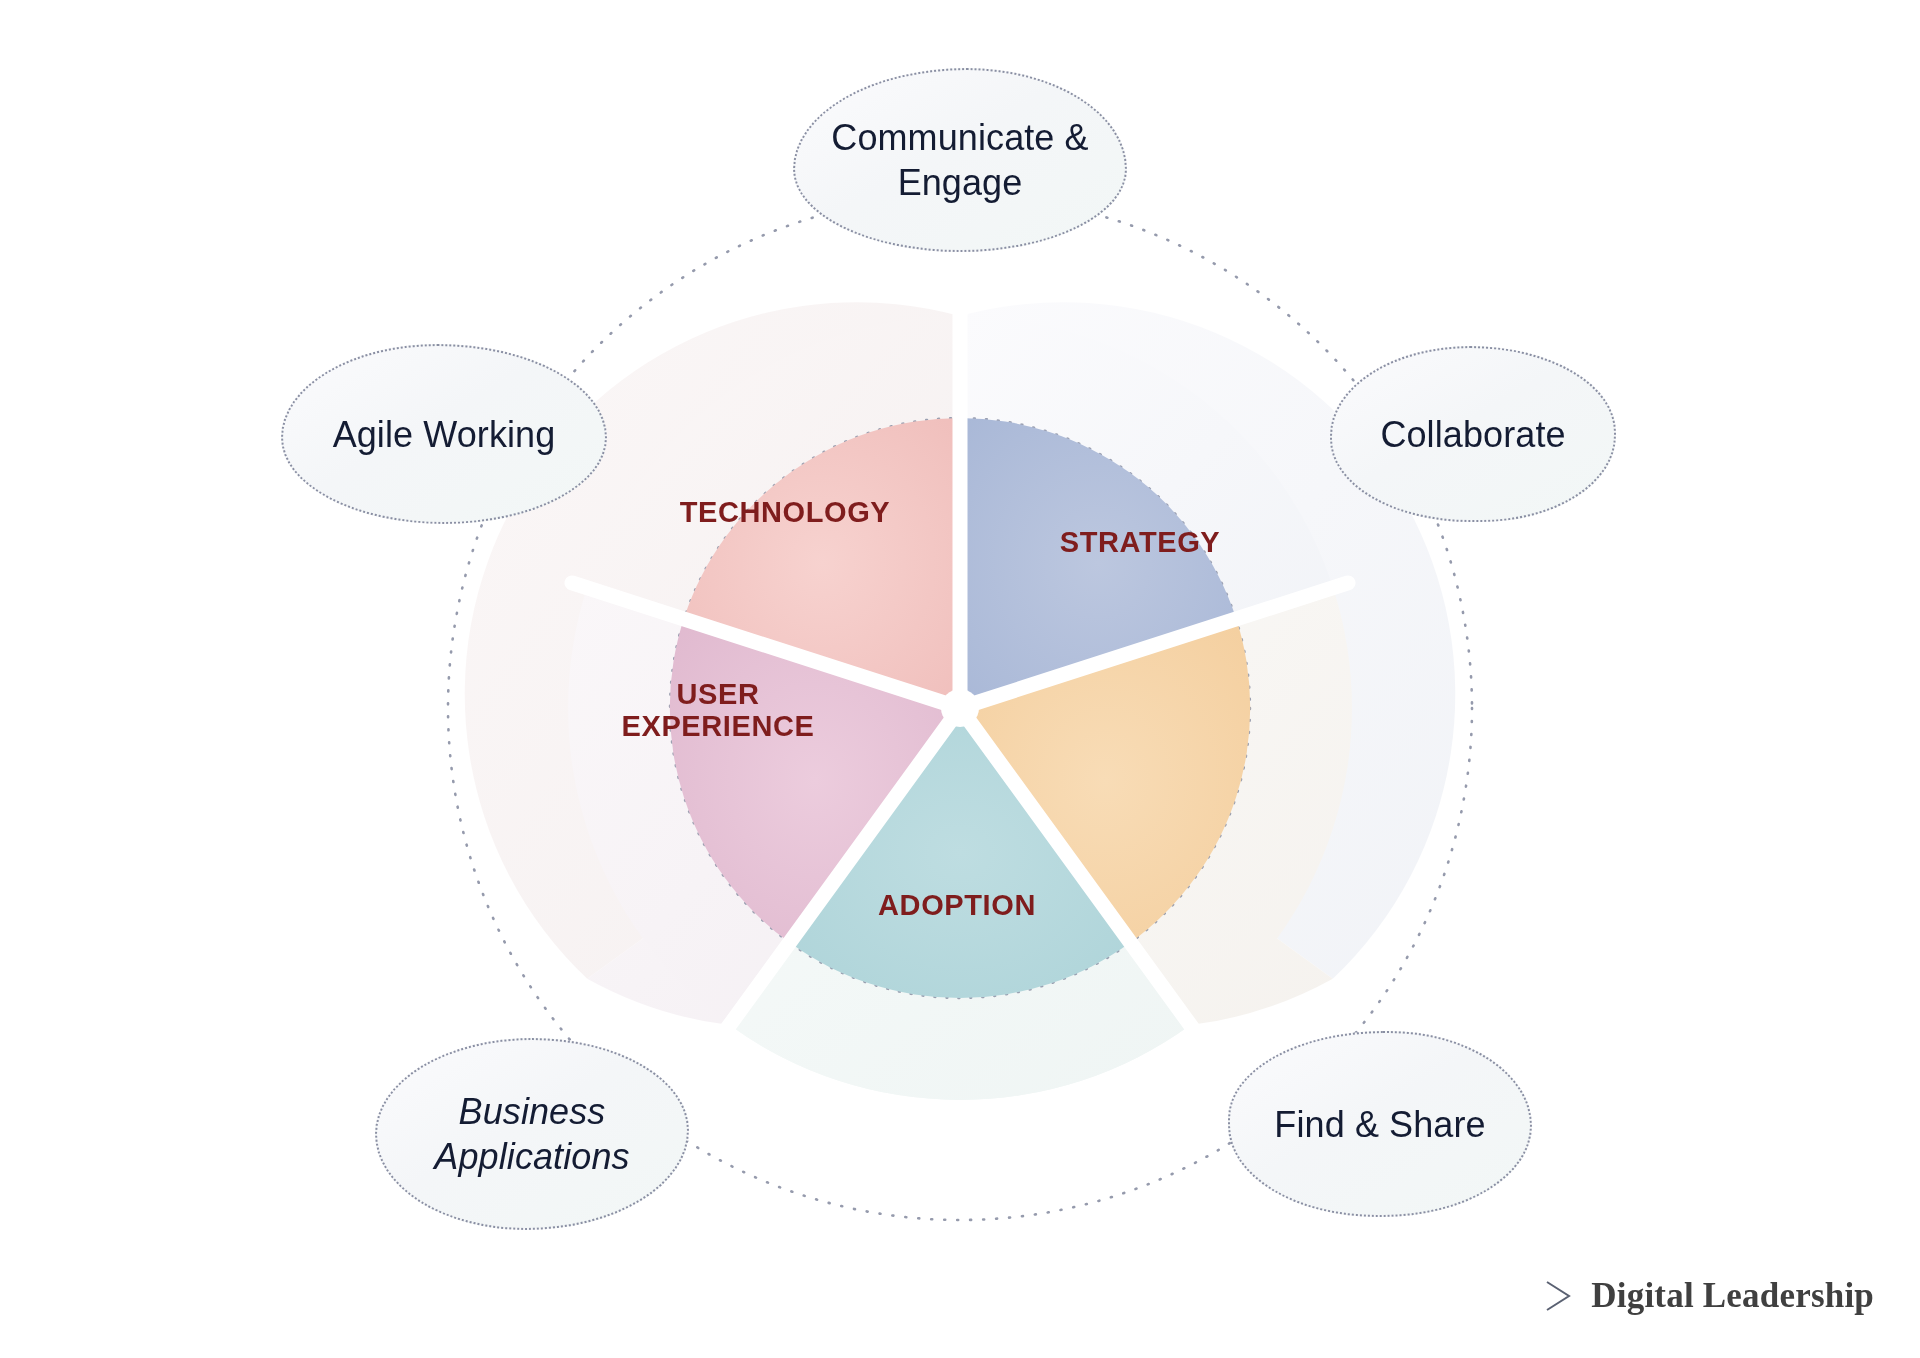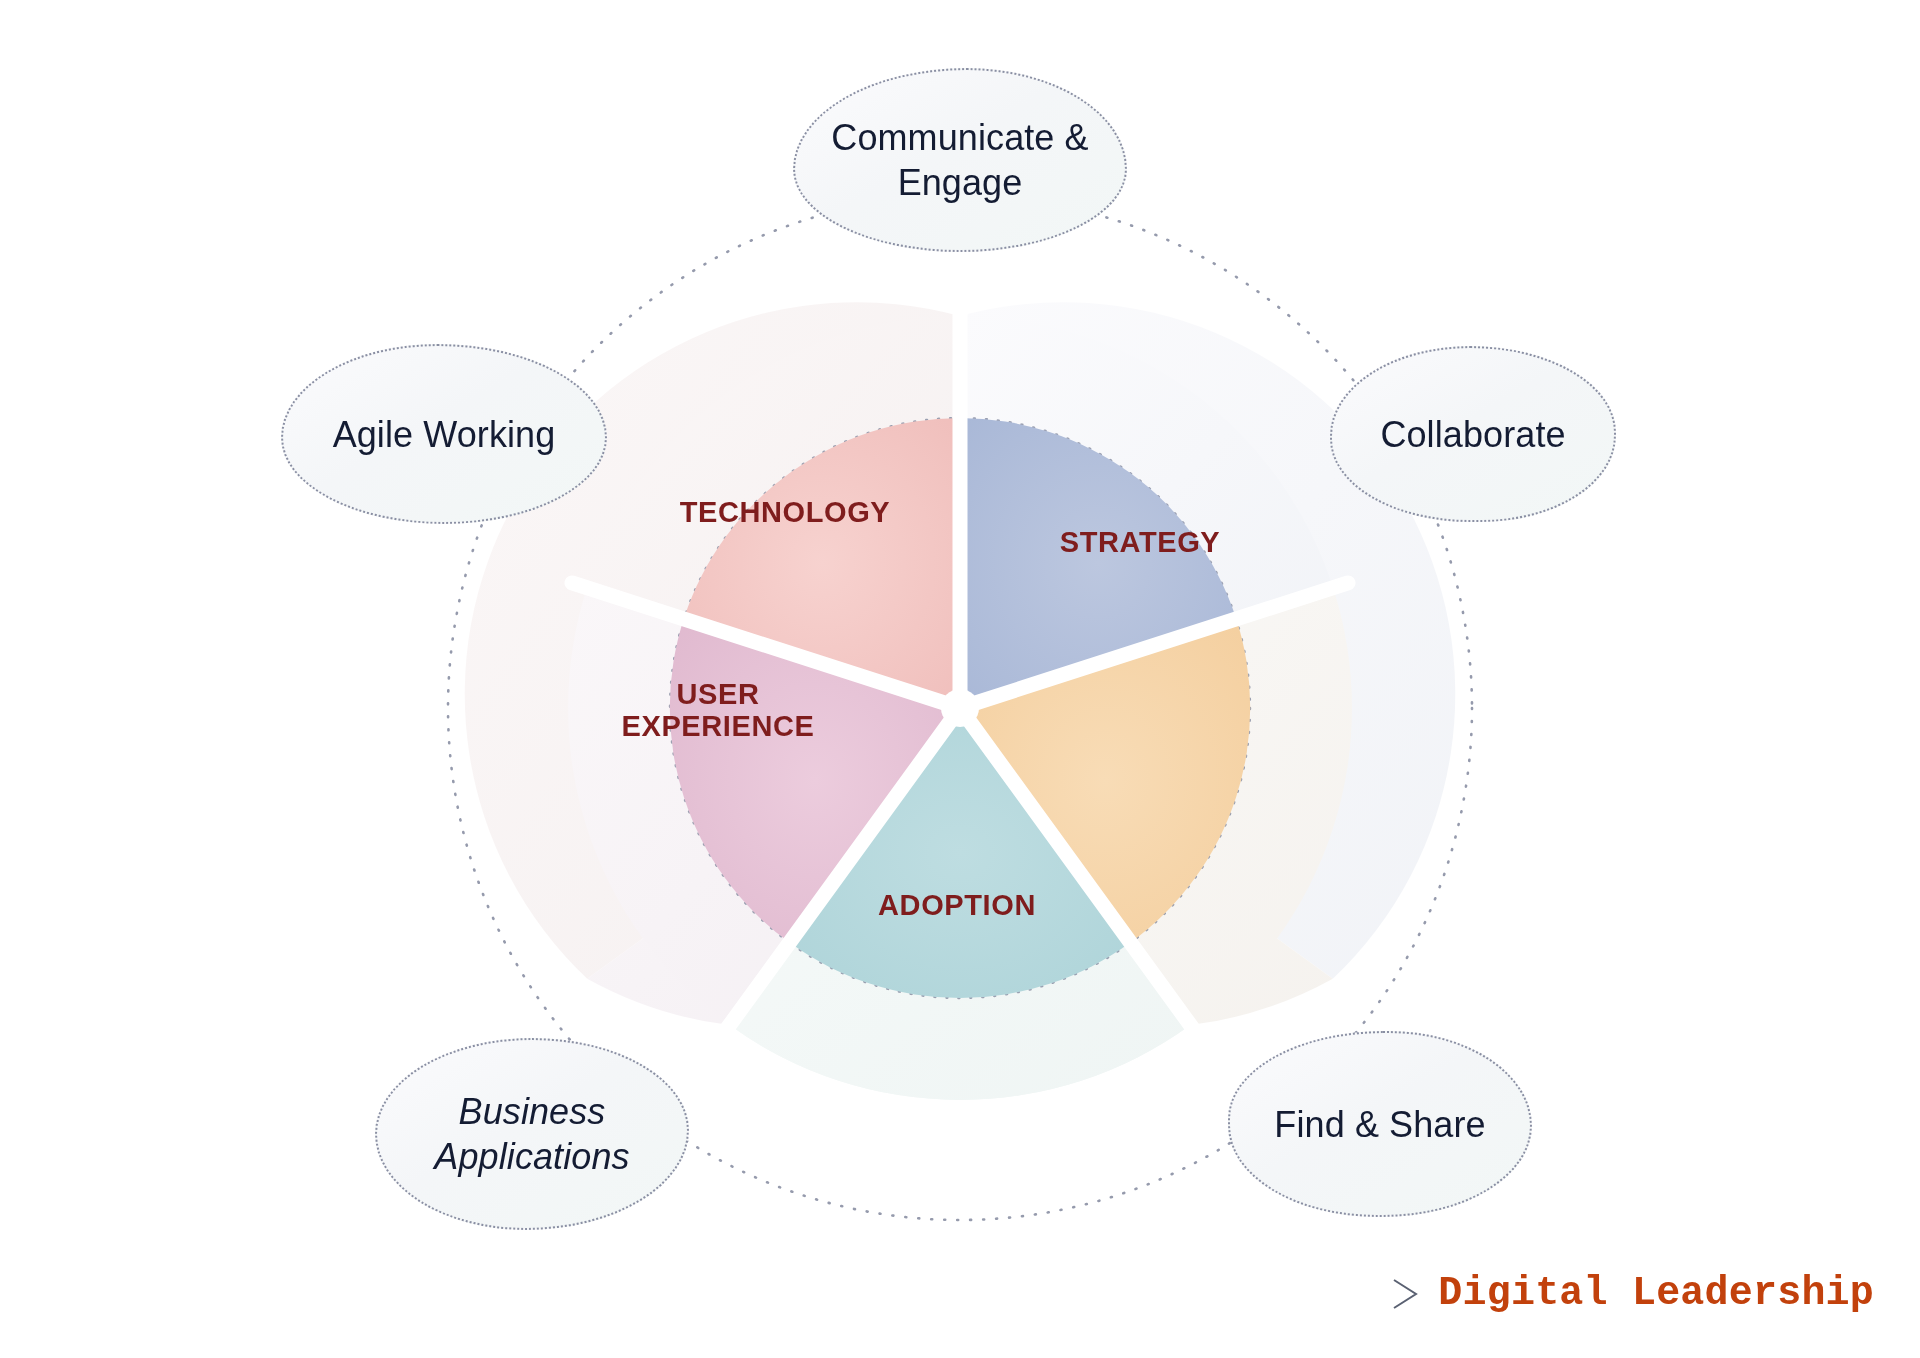--- a/index.html
+++ b/index.html
@@ -75,24 +75,24 @@
     align-items: center;
     gap: 18px;
   }
   #logo .chev {
     display: block;
     width: 30px;
     height: 34px;
     color: #3b4455;
   }
   #logo .wordmark {
-    font-family: Liberation Mono, monospace;
+    font-family: Liberation Serif, serif;
     font-weight: bold;
-    font-size: 40px;
-    color: #c2410c;
+    font-size: 35px;
+    color: #404040;
     letter-spacing: 0.2px;
     white-space: nowrap;
   }
 </style>
 </head>
 <body>
 
 <div id="stage">
 
   <div id="wheel-wrap">

